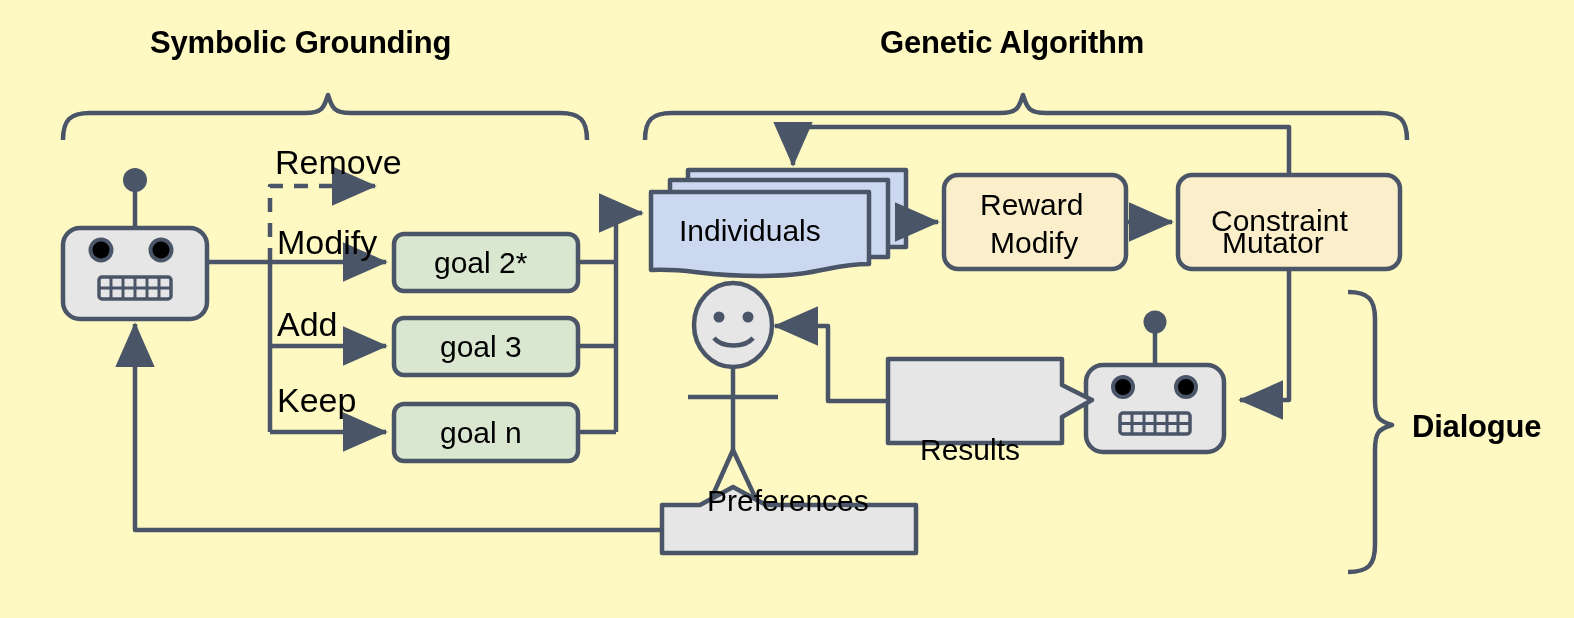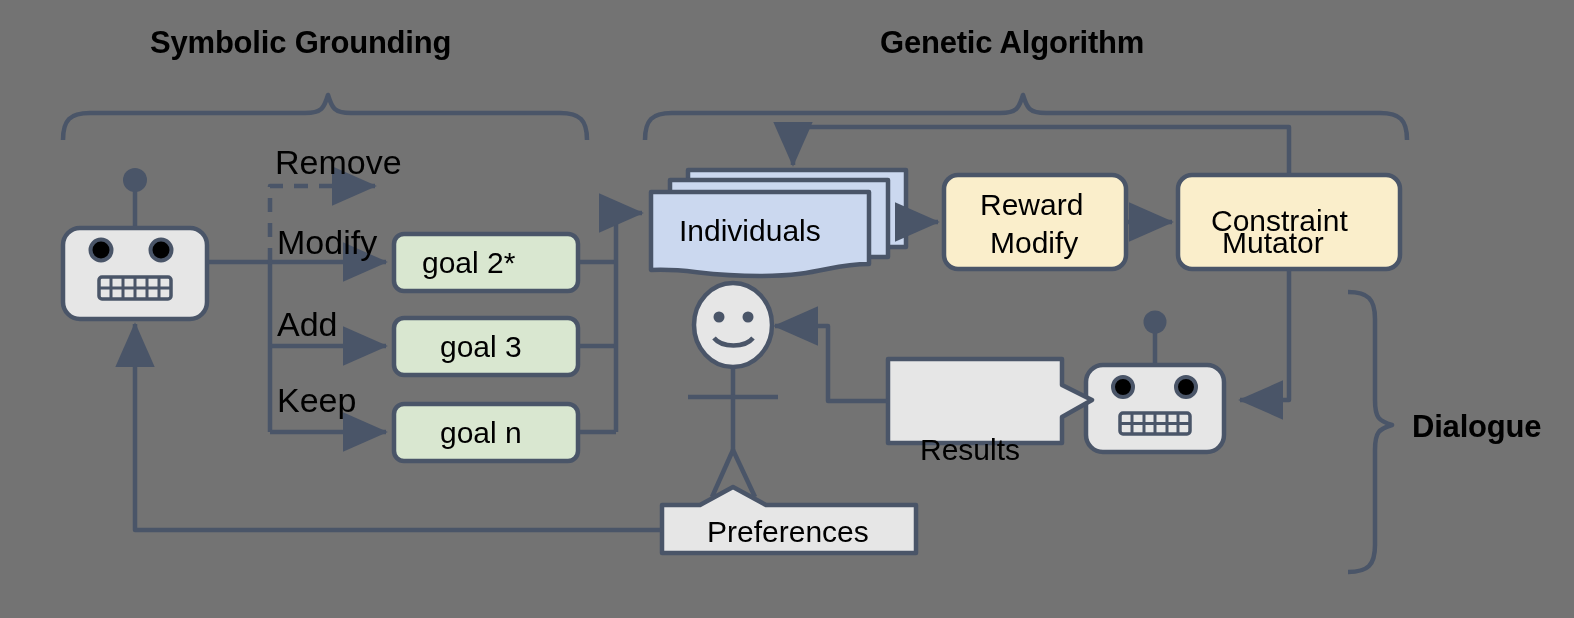--- a/index.html
+++ b/index.html
@@ -1,17 +1,17 @@
 <!DOCTYPE html>
 <html><head>
 <meta charset="utf-8">
 <style>
   html,body{margin:0;padding:0;background:#ffffff;}
   body{font-family:"Liberation Sans", sans-serif;}
-  #stage{position:relative;width:1574px;height:618px;background:#737373;overflow:hidden;}
+  #stage{position:relative;width:1574px;height:618px;background:#fef9c3;overflow:hidden;}
   #stage svg{position:absolute;top:0;left:0;width:1574px;height:618px;}
   .lbl{position:absolute;color:#000;white-space:nowrap;}
   .title{font-weight:bold;font-size:31px;letter-spacing:-0.2px;}
   .nodetext{font-size:30px;}
   .edgetext{font-size:34px;}
 </style>
 </head>
 <body>
 
 <div id="stage">
@@ -158,28 +158,28 @@
 
   <div class="lbl title" style="left:150px;top:25px;">Symbolic Grounding</div>
   <div class="lbl title" style="left:880px;top:25px;">Genetic Algorithm</div>
   <div class="lbl title" style="left:1412px;top:409px;">Dialogue</div>
 
   <div class="lbl edgetext" style="left:275px;top:143px;">Remove</div>
   <div class="lbl edgetext" style="left:277px;top:223px;">Modify</div>
   <div class="lbl edgetext" style="left:277px;top:305px;">Add</div>
   <div class="lbl edgetext" style="left:277px;top:381px;">Keep</div>
 
-  <div class="lbl nodetext" style="left:422px;top:246px;">goal 2*</div>
+  <div class="lbl nodetext" style="left:434px;top:246px;">goal 2*</div>
   <div class="lbl nodetext" style="left:440px;top:330px;">goal 3</div>
   <div class="lbl nodetext" style="left:440px;top:416px;">goal n</div>
 
   <div class="lbl nodetext" style="left:679px;top:214px;">Individuals</div>
 
   <div class="lbl nodetext" style="left:980px;top:188px;">Reward</div>
   <div class="lbl nodetext" style="left:990px;top:226px;">Modify</div>
 
   <div class="lbl nodetext" style="left:1211px;top:188px;margin-top:16px;">Constraint</div>
   <div class="lbl nodetext" style="left:1222px;top:226px;">Mutator</div>
 
   <div class="lbl nodetext" style="left:920px;top:385px;margin-top:48px;">Results</div>
-  <div class="lbl nodetext" style="left:707px;top:515px;">Preferences</div>
+  <div class="lbl nodetext" style="left:707px;top:484px;">Preferences</div>
 
 </div>
 
 </body></html>

